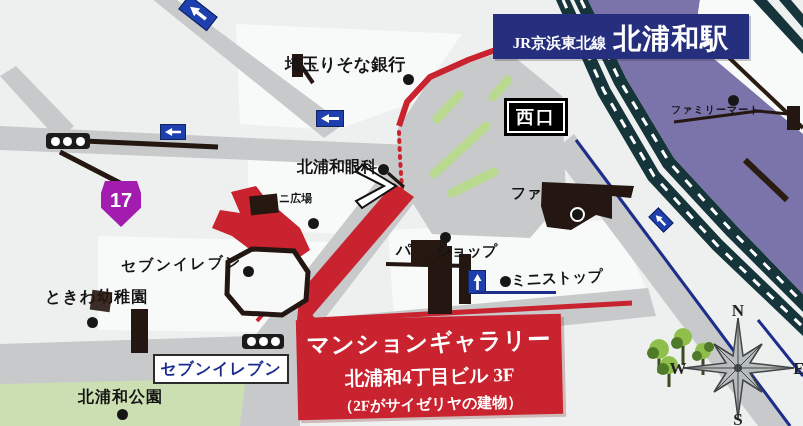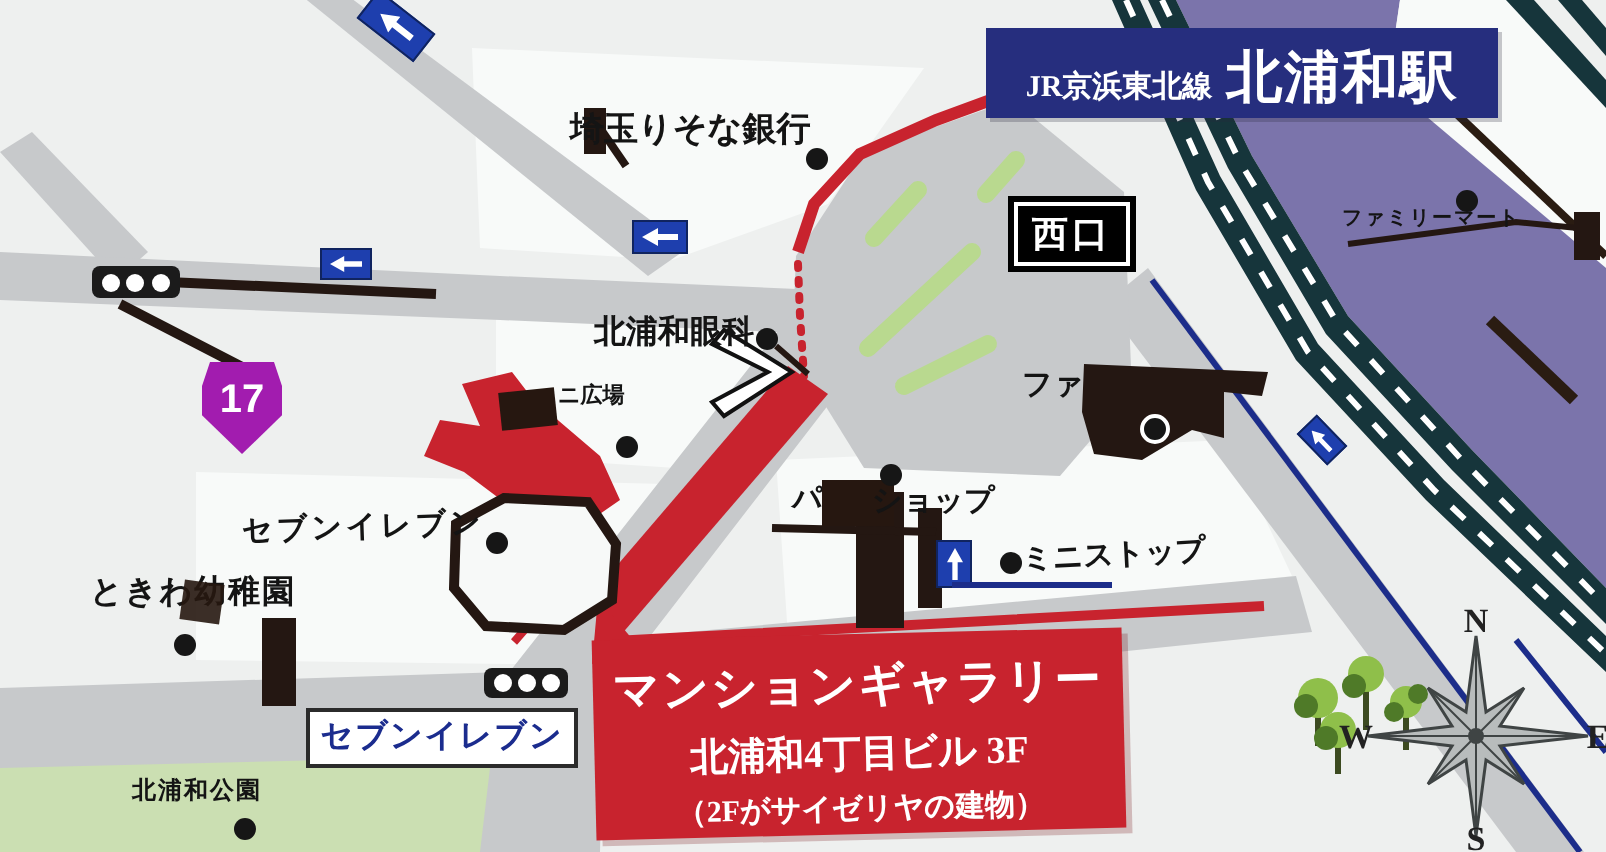--- a/index.html
+++ b/index.html
@@ -116,21 +116,21 @@
   <div class="shield">17</div>
   <div class="entrance">セブンイレブン</div>
 
   <div class="lbl" style="left:285px;top:56px;font-size:17px;">埼玉りそな銀行</div>
   <div class="lbl" style="left:269px;top:159px;font-size:16px;margin-left:28px;">北浦和眼科</div>
   <div class="blob" style="left:250px;top:195px;width:28px;height:19px;transform:rotate(-6deg);"></div>
   <div class="lbl" style="left:279px;top:193px;font-size:11px;">ニ広場</div>
   <div class="lbl" style="left:121px;top:257px;font-size:15px;letter-spacing:2px;transform:rotate(-2deg);">セブンイレブン</div>
   <div class="lbl" style="left:45px;top:289px;font-size:16px;letter-spacing:1px;">ときわ幼稚園</div>
   <div class="blob" style="left:91px;top:291px;width:20px;height:20px;transform:rotate(8deg);opacity:.9;"></div>
-  <div class="lbl" style="left:66px;top:389px;font-size:12px;letter-spacing:1px;">北浦和公園</div>
+  <div class="lbl" style="left:78px;top:389px;font-size:16px;letter-spacing:1px;">北浦和公園</div>
   <div class="lbl" style="left:671px;top:105px;font-size:10px;letter-spacing:1px;">ファミリーマート</div>
   <div class="lbl" style="left:511px;top:186px;font-size:15px;text-align:center;">ファ</div>
   <div class="lbl" style="left:396px;top:243px;font-size:15px;">パ</div>
   <div class="blob" style="left:411px;top:240px;width:36px;height:23px;"></div>
   <div class="lbl" style="left:436px;top:244px;font-size:15px;">ショップ</div>
   <div class="lbl" style="left:511px;top:271px;font-size:15px;transform:rotate(-3deg);">ミニストップ</div>
 
   <div class="dot" style="left:403px;top:74px;"></div>
   <div class="dot" style="left:378px;top:164px;"></div>
   <div class="dot" style="left:308px;top:218px;"></div>

